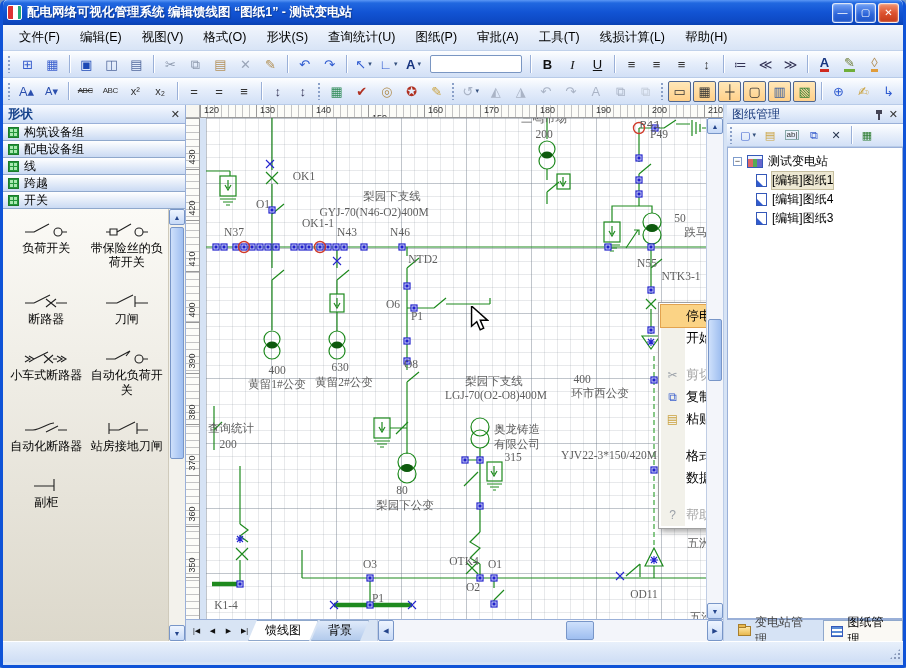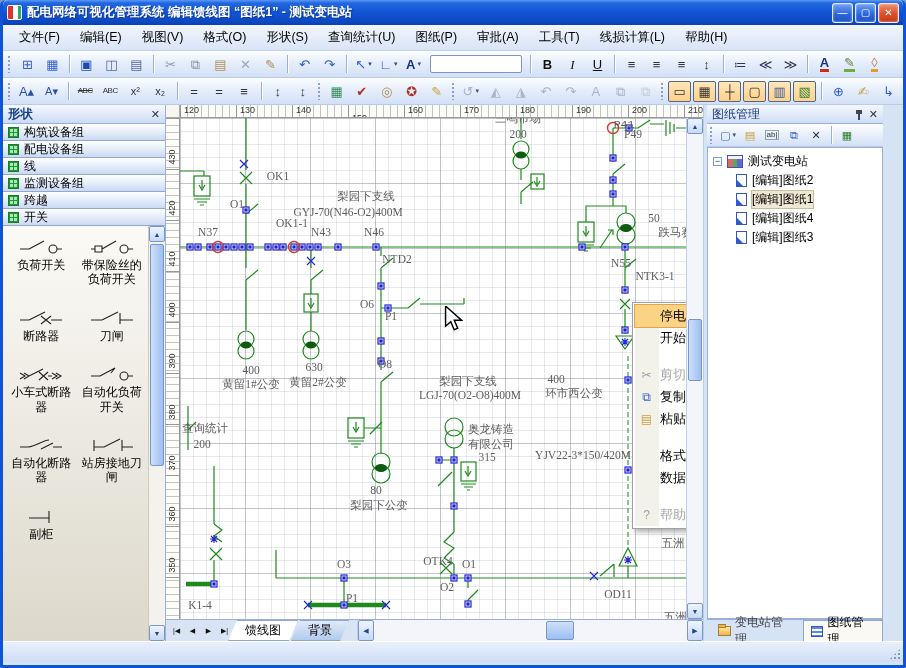--- a/index.html
+++ b/index.html
@@ -38,21 +38,21 @@
   .tbtn.ub-orange .g{border-bottom:3px solid #e09c3a;}
   .tbtn.tog{background:linear-gradient(#ffe7b8,#ffd08a);border:1px solid #51678f;}
   .tbtn.box .g{border:1px solid #8aa;padding:0 1px;font-size:8px;}
   .tsep{width:1px;height:18px;background:#9ab0d8;margin:0 4px;box-shadow:1px 0 0 #fff;}
   .tgrip{width:4px;height:18px;margin:0 4px 0 2px;
     background-image:radial-gradient(circle,#8aa0c8 1px,transparent 1.2px);background-size:4px 4px;}
   .tcombo{width:92px;height:18px;background:#fff;border:1px solid #7a96c2;border-radius:2px;margin:0 4px;}
   
   .main{display:flex;height:536px;}
   
-  .shapes{width:163px;display:flex;flex-direction:column;background:#d6e3f5;border-right:1px solid #9ab0d8;}
+  .shapes{width:183px;display:flex;flex-direction:column;background:#d6e3f5;border-right:1px solid #9ab0d8;}
   .phead{height:19px;display:flex;align-items:center;padding:0 5px;
     background:linear-gradient(#f6f9ff,#ccdcf5);border-bottom:1px solid #9ab0d8;
     color:#15428b;font-weight:bold;font-size:12.5px;}
   .phead .x{margin-left:auto;color:#333;font-size:11px;font-weight:normal;}
   .grp{height:17px;display:flex;align-items:center;gap:5px;padding:0 5px;
     background:linear-gradient(#ffffff,#cadaf3);border-bottom:1px solid #8fa8cc;font-size:12px;}
   .gicon{width:11px;height:11px;flex:0 0 11px;border:1px solid #1b7a2a;background-color:#a9e8b0;
     background-image:linear-gradient(#23963b 1px,transparent 1px),linear-gradient(90deg,#23963b 1px,transparent 1px);
     background-size:4px 4px;}
   .stencilwrap{position:relative;flex:1;overflow:hidden;}
@@ -81,21 +81,21 @@
     background-image:repeating-linear-gradient(180deg,#999 0 1px,transparent 1px 51px),
                      repeating-linear-gradient(180deg,#c4c4c4 0 1px,transparent 1px 7px);}
   .vruler span{position:absolute;left:-9px;width:30px;text-align:center;font-size:9px;color:#333;
     transform:rotate(-90deg);}
   .canvas{position:relative;flex:1;overflow:hidden;background-color:#fff;
     background-image:
       linear-gradient(to right,rgba(120,130,145,.35) 1px,transparent 1px),
       linear-gradient(to bottom,rgba(120,130,145,.35) 1px,transparent 1px),
       linear-gradient(to right,rgba(150,155,165,.22) 1px,transparent 1px),
       linear-gradient(to bottom,rgba(150,155,165,.22) 1px,transparent 1px);
-    background-size:65px 65px,65px 65px,13px 13px,13px 13px;}
+    background-size:65px 65px,65px 65px,13px 13px,13px 13px;margin-left:6px;}
   .diagram{position:absolute;left:0;top:0;width:506px;height:500px;}
   .dlabel{position:absolute;transform:translateX(-50%);white-space:nowrap;
     font-family:"Liberation Serif","DejaVu Serif",serif;font-size:11.5px;color:#5e5e5e;pointer-events:none;}
   .vscroll{width:17px;display:flex;flex-direction:column;background:#f3f5fa;border-left:1px solid #c0cde4;}
   
   .bstrip{height:22px;display:flex;align-items:stretch;background:#d8e4f4;border-top:1px solid #9ab0d8;}
   .nav{display:flex;align-items:center;gap:1px;padding:0 3px;}
   .nbtn{width:15px;height:16px;font-size:7px;display:flex;align-items:center;justify-content:center;color:#111;}
   .ptabs{display:flex;align-items:stretch;}
   .ptab{display:flex;align-items:center;padding:0 16px;font-size:12px;margin-left:-7px;
@@ -419,24 +419,20 @@
             <span class="gicon"></span>
             <span class="g">构筑设备组</span>
           </div>
           <div class="grp">
             <span class="gicon"></span>
             <span class="g">配电设备组</span>
           </div>
           <div class="grp">
             <span class="gicon"></span>
             <span class="g">线</span>
-          </div>
-          <div class="grp">
-            <span class="gicon"></span>
-            <span class="g">监测设备组</span>
           </div>
           <div class="grp">
             <span class="gicon"></span>
             <span class="g">跨越</span>
           </div>
           <div class="grp">
             <span class="gicon"></span>
             <span class="g">开关</span>
           </div>
         </div>
@@ -887,24 +883,20 @@
           </span>
         </div>
       <div class="rtree">
         <div class="trow">
           <span class="expander">−</span>
           <span class="sticon"></span>
           <span class="tlabel">测试变电站</span>
         </div>
         <div>
 
-        <div class="trow tchild">
-              <span class="shticon"></span>
-              <span class="tlabel g">[编辑]图纸2</span>
-            </div>
             <div class="trow tchild sel">
               <span class="shticon"></span>
               <span class="tlabel g">[编辑]图纸1</span>
             </div>
             <div class="trow tchild">
               <span class="shticon"></span>
               <span class="tlabel g">[编辑]图纸4</span>
             </div>
             <div class="trow tchild">
               <span class="shticon"></span>

